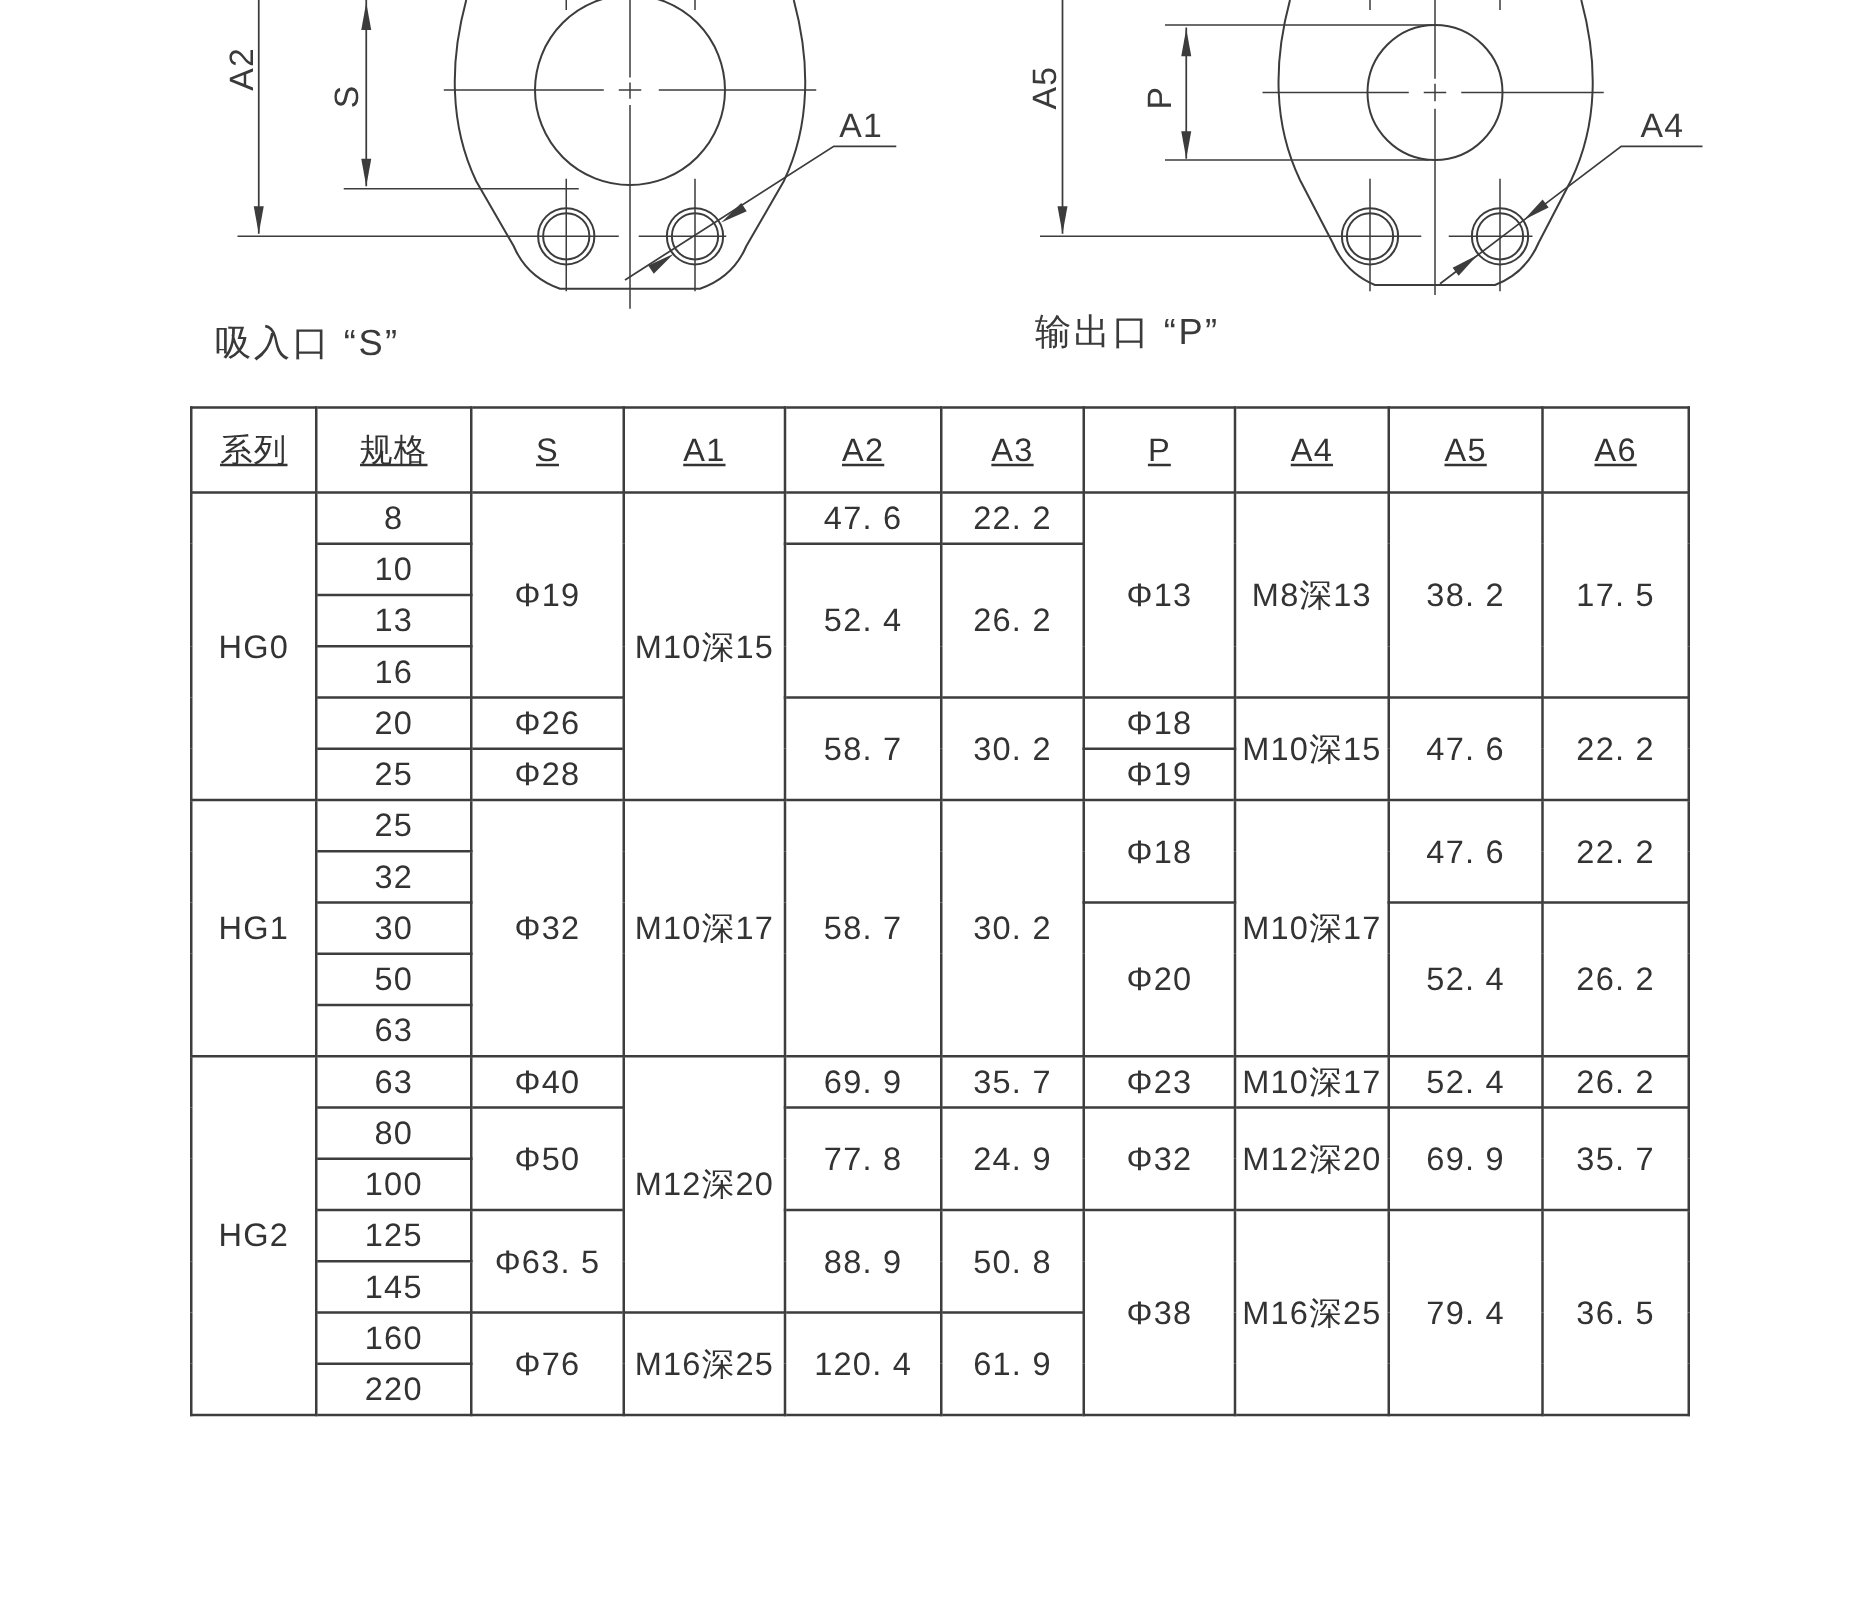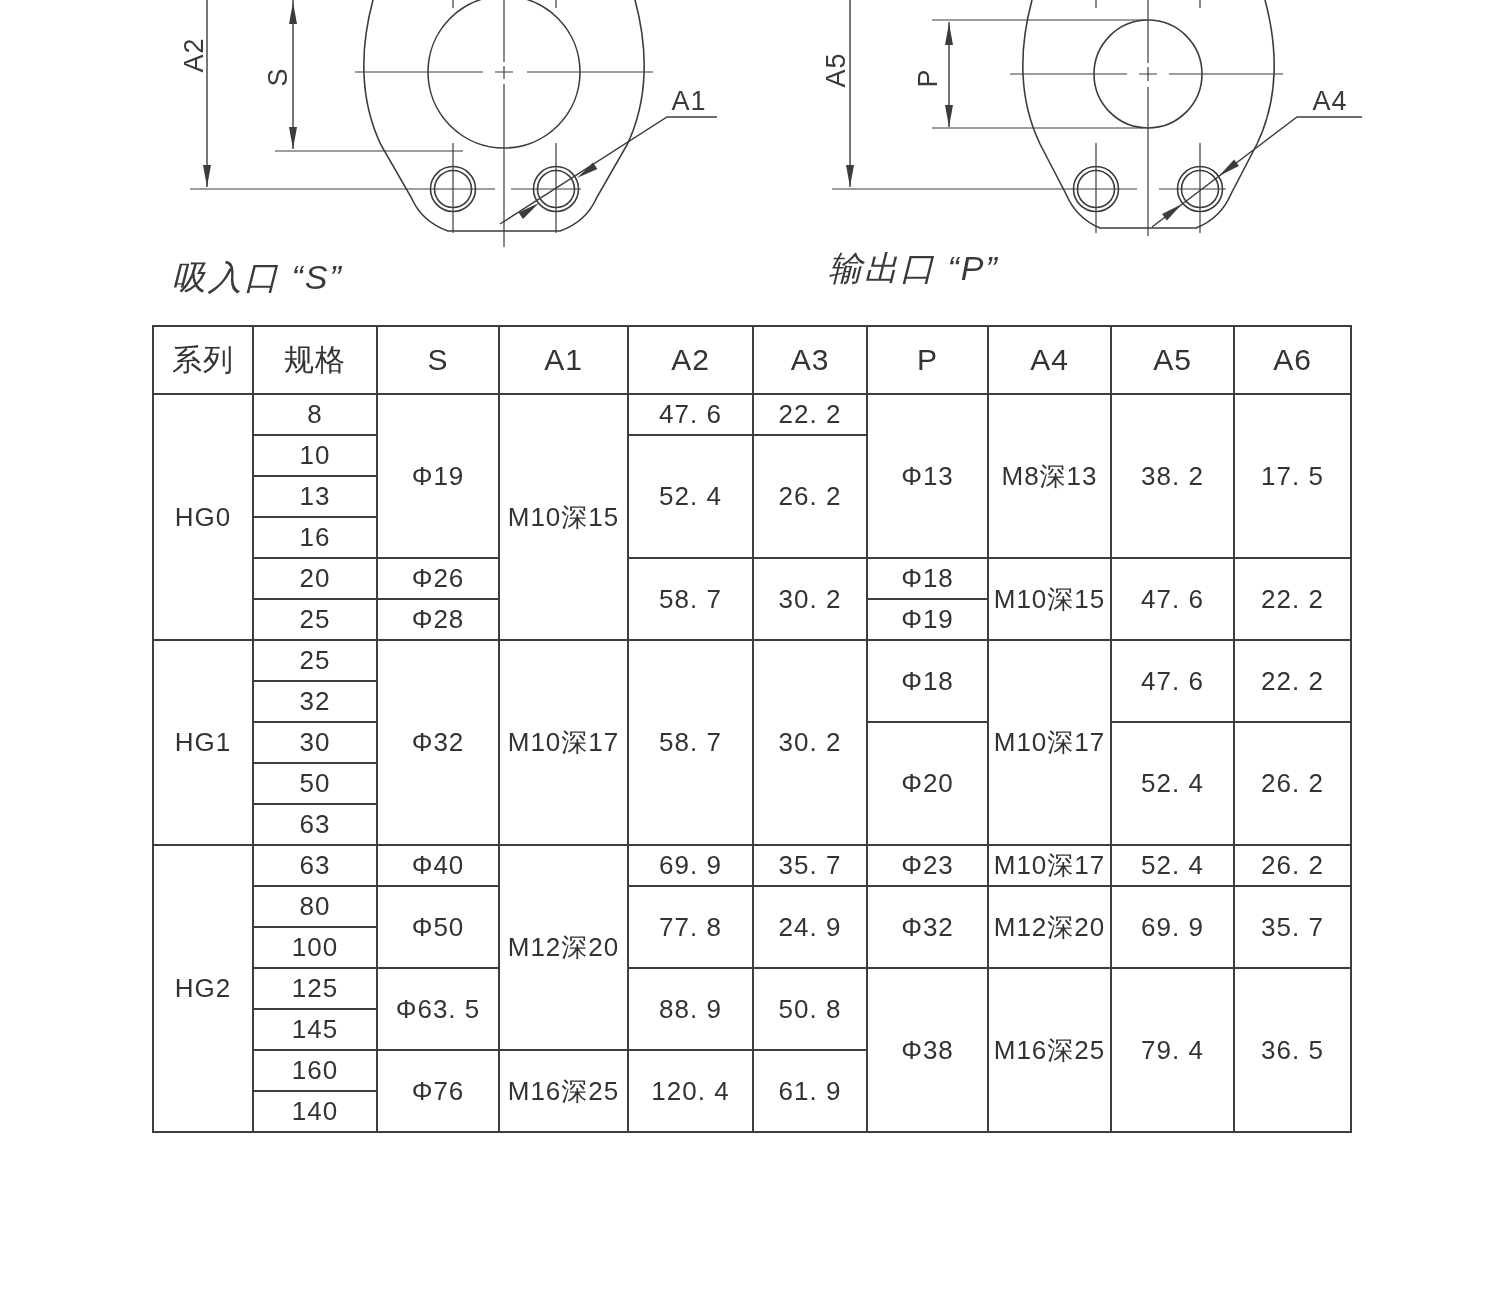--- a/index.html
+++ b/index.html
@@ -1,24 +1,24 @@
 <!DOCTYPE html>
 <html><head>
 <meta charset="utf-8">
 <style>
   html,body{margin:0;padding:0;background:#ffffff;}
   body{width:1500px;height:1289px;font-family:"Liberation Sans","DejaVu Sans",sans-serif;color:#333;}
   .canvas{position:relative;width:1500px;height:1289px;overflow:hidden;background:#fff;}
   .drawing-svg{position:absolute;left:0;top:0;}
   .dimlabel{position:absolute;font-size:27px;color:#3a3a3a;white-space:nowrap;transform:translate(-50%,-50%);letter-spacing:1px;}
   .dimlabel.rot{transform:translate(-50%,-50%) rotate(-90deg);}
-  .caption{position:absolute;font-size:34px;color:#3a3a3a;white-space:nowrap;letter-spacing:2px;font-style:italic;}
+  .caption{position:absolute;font-size:29px;color:#3a3a3a;white-space:nowrap;letter-spacing:2px;}
   table.spec{position:absolute;left:152px;top:325px;border-collapse:collapse;table-layout:fixed;width:1198px;}
   table.spec th,table.spec td{border:2px solid #3d3d3d;text-align:center;vertical-align:middle;padding:0;font-weight:normal;overflow:hidden;}
-  table.spec thead th{height:66px;font-size:30px;letter-spacing:1px;}
+  table.spec thead th{height:66px;font-size:26px;letter-spacing:1px;text-decoration:underline;}
   table.spec tbody td{font-size:26px;letter-spacing:1px;height:37px;}
   table.spec tbody tr{height:41px;}
 </style>
 </head>
 <body>
 
 <div class="canvas">
 
   <svg class="drawing-svg" width="1500" height="300" viewBox="0 0 1500 300">
     <g stroke="#3c3c3c" stroke-width="1.6" fill="none">
@@ -234,18 +234,18 @@
           <td>145</td>
         </tr>
         <tr>
           <td>160</td>
           <td rowspan="2">Φ76</td>
           <td rowspan="2">M16深25</td>
           <td rowspan="2">120. 4</td>
           <td rowspan="2">61. 9</td>
         </tr>
         <tr>
-          <td>140</td>
+          <td>220</td>
         </tr>
       </tbody>
   </table>
 
 </div>
 
 </body></html>

